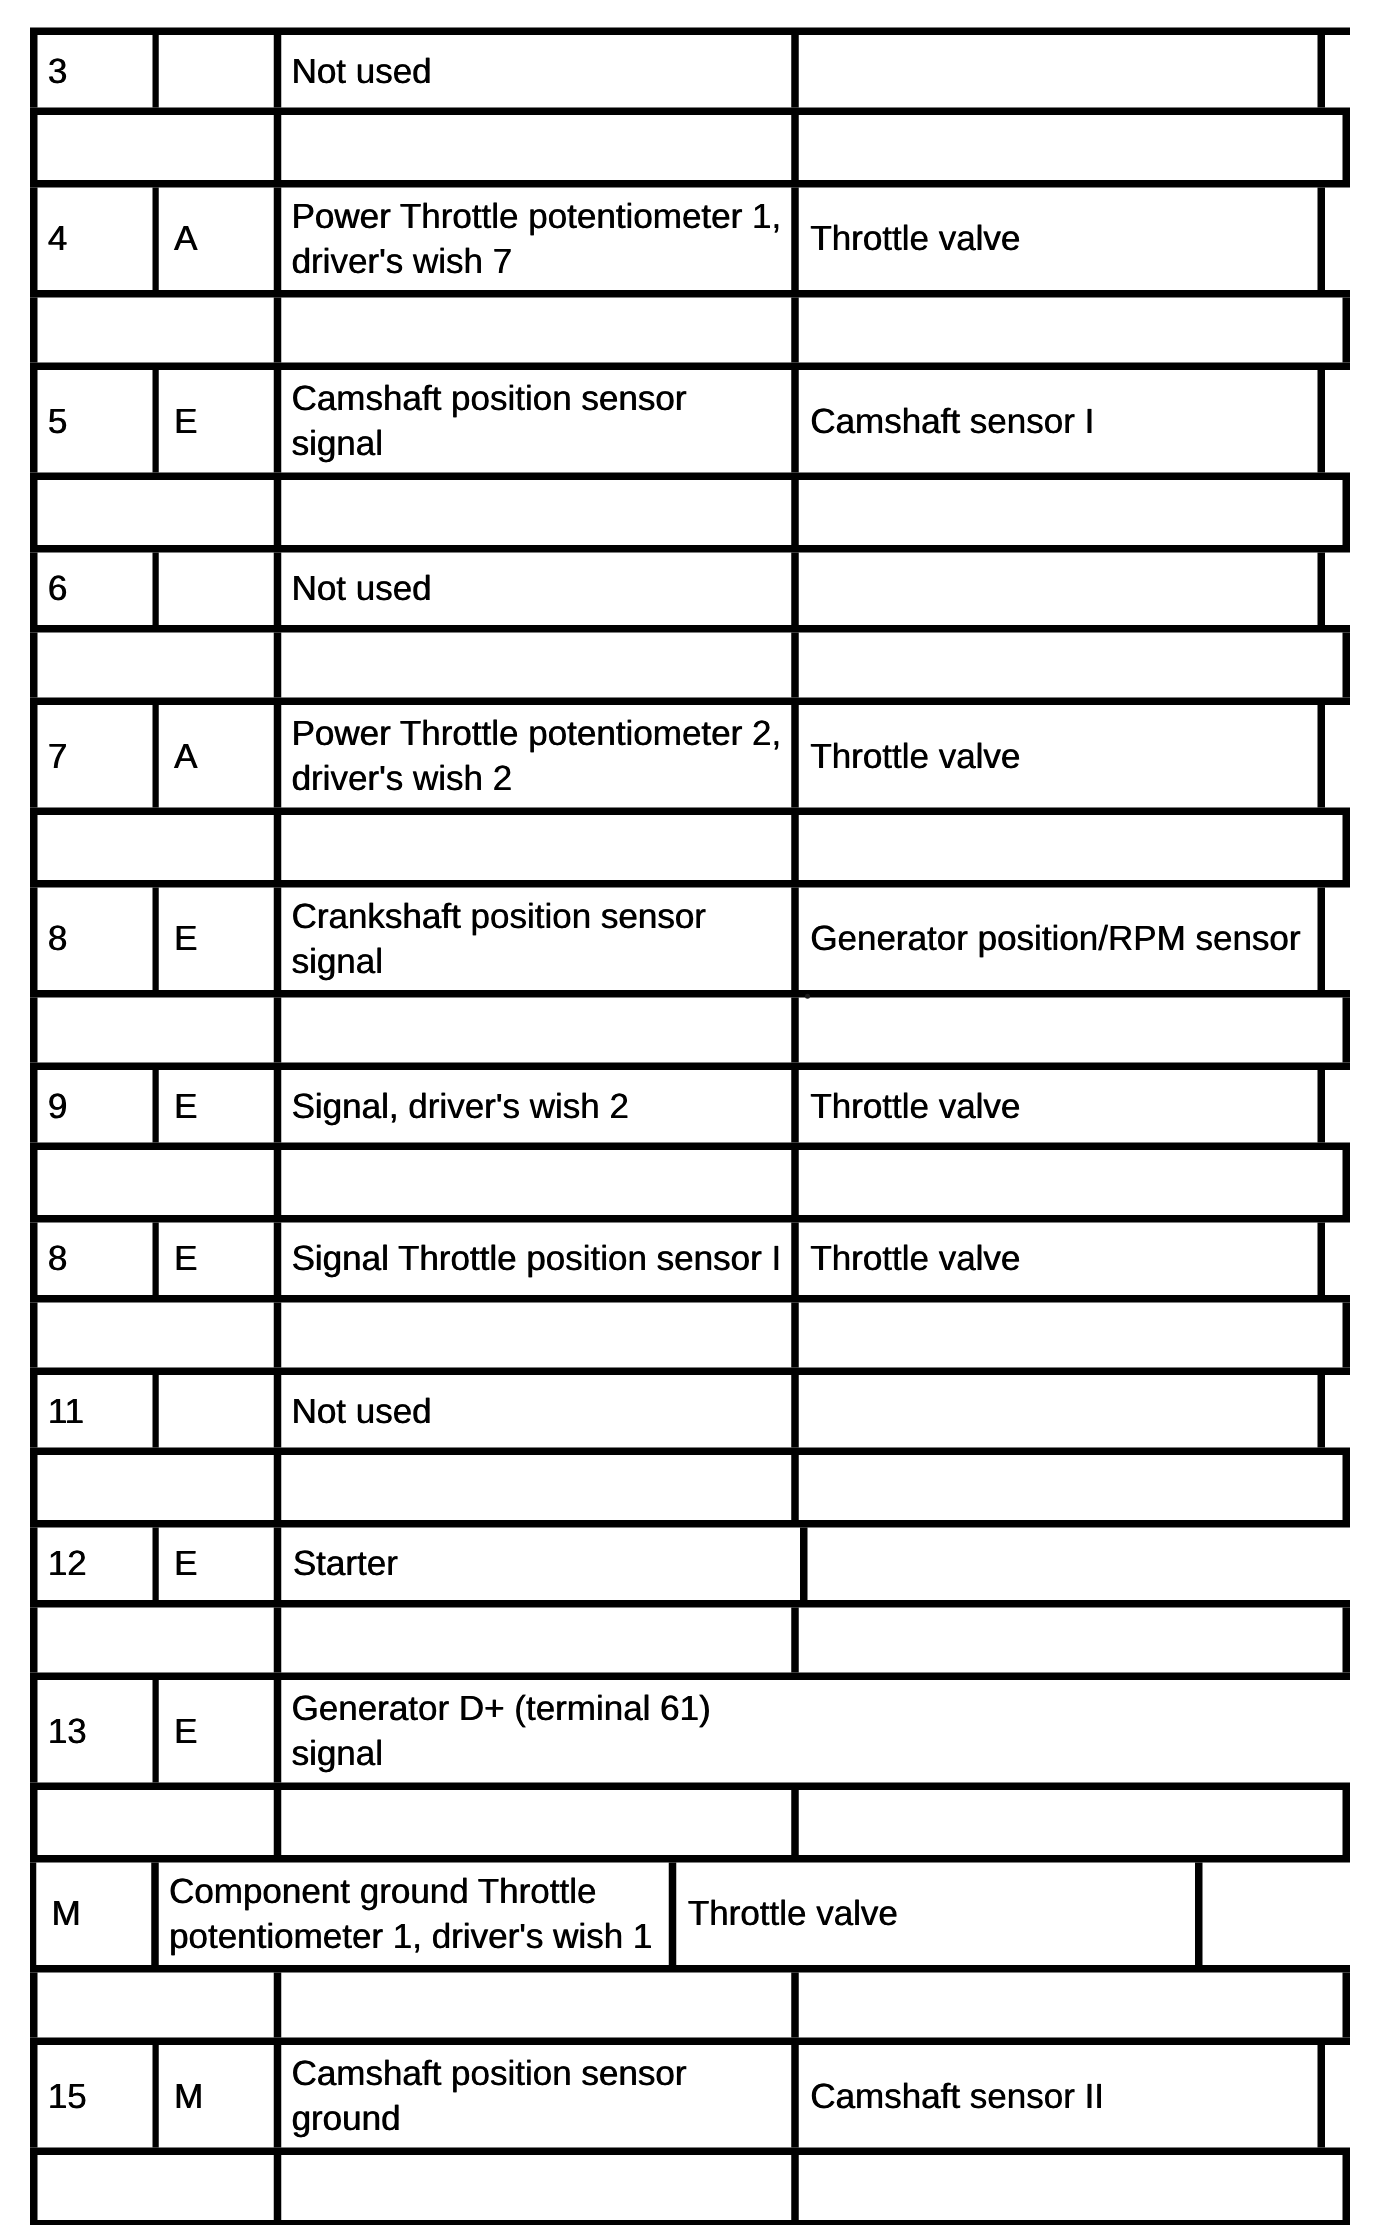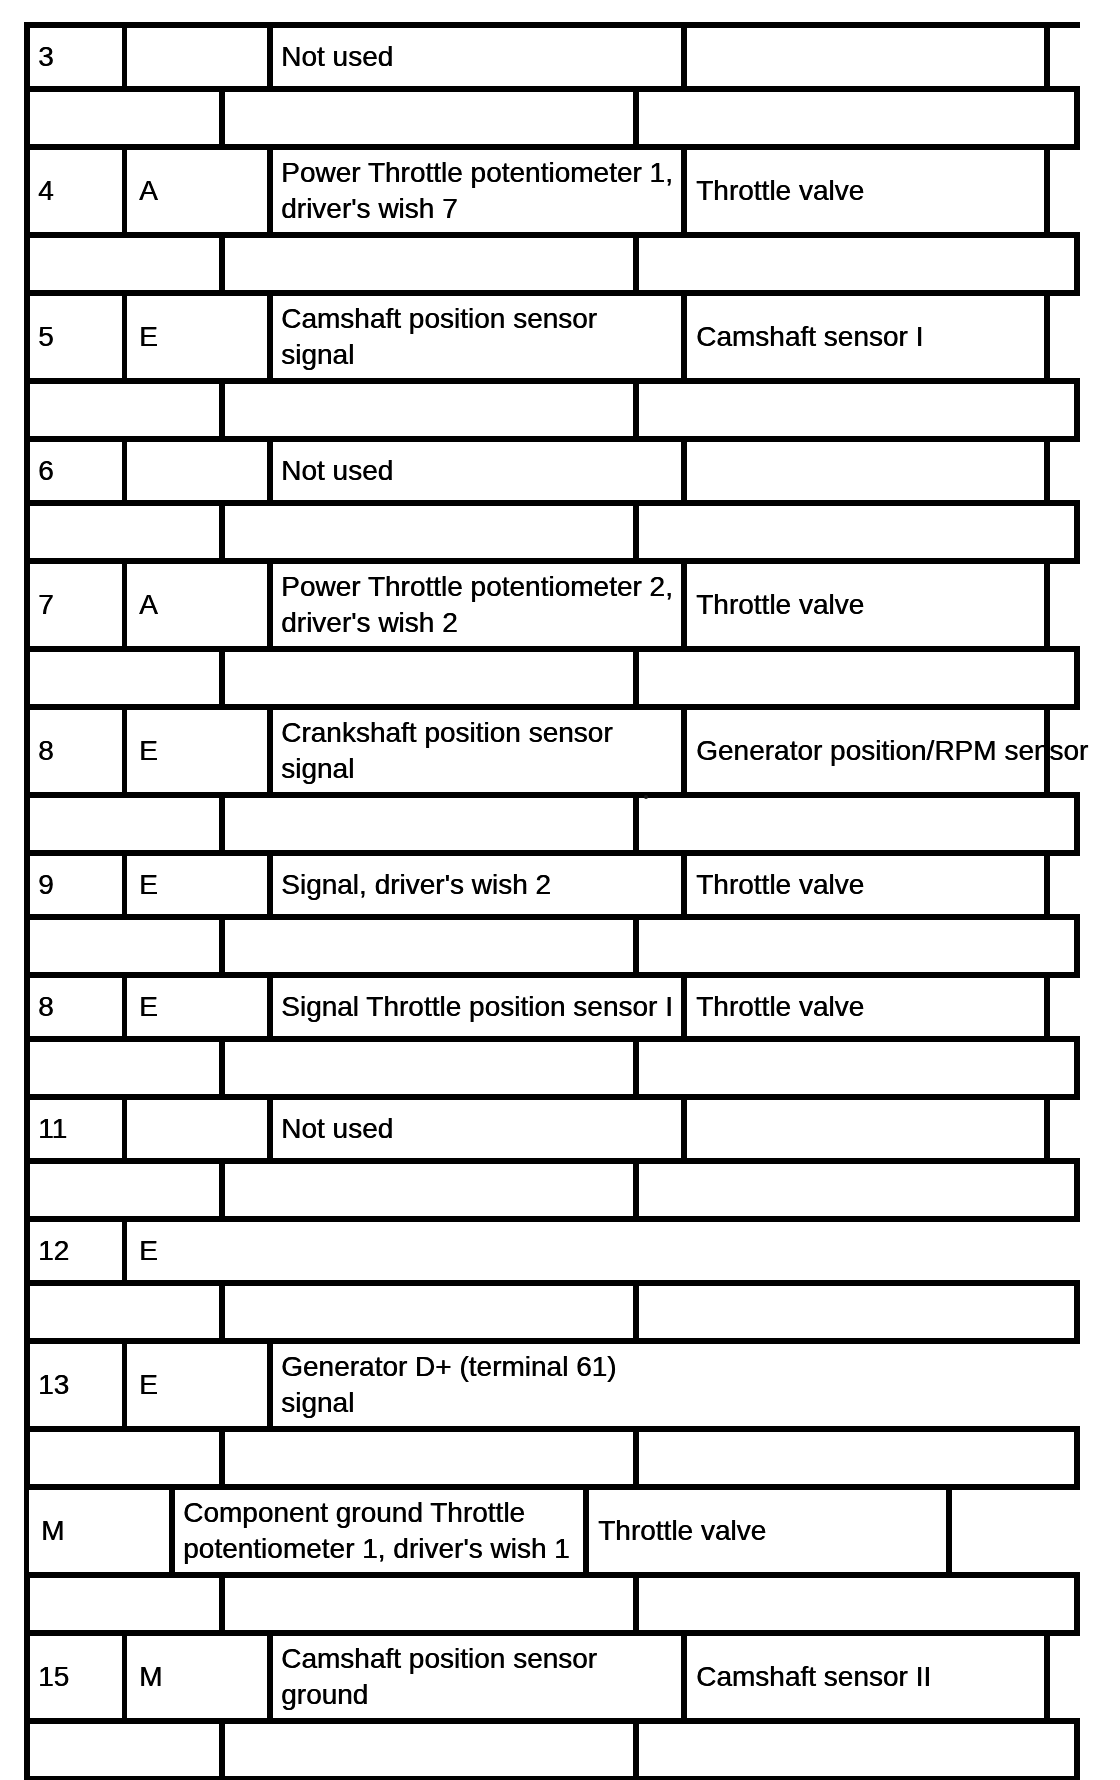--- a/index.html
+++ b/index.html
@@ -16,22 +16,22 @@
 
   .row  { display:flex; }
   .cell { box-sizing:border-box; flex:0 0 auto; display:flex; align-items:center; overflow:visible; }
 
   
   .drow { border-top:6px solid var(--ink); border-bottom:6px solid var(--ink); min-height:58px; }
   .drow .cell { padding-top:5px; padding-bottom:5px; }
 
   .c1 { width:98px;  border-left:6px solid var(--ink); padding-left:8px; }
   .c2 { width:97px;  border-left:5px solid var(--ink); padding-left:12px; }
-  .c3 { width:414px; border-left:6px solid var(--ink); padding-left:8px;margin-left:48px; }
-  .c4 { width:369px; border-left:6px solid var(--ink); border-right:6px solid var(--ink); padding-left:9px;text-align:center; }
+  .c3 { width:414px; border-left:6px solid var(--ink); padding-left:8px; }
+  .c4 { width:427px; border-left:6px solid var(--ink); border-right:6px solid var(--ink); padding-left:9px;text-align:center; }
 
   
   .srow { height:52px; }
   .s12 { width:195px; border-left:6px solid var(--ink); }
   .s3  { width:414px; border-left:6px solid var(--ink); }
   .s4  { width:447px; border-left:6px solid var(--ink); border-right:6px solid var(--ink); }
 
   .cell span {
     font-size:28px;
     line-height:36px;
@@ -242,20 +242,23 @@
     <div class="cell s4"></div>
   </div>
 
   <div class="row drow">
     <div class="cell c1">
       <span>12</span>
     </div>
     <div class="cell c2">
       <span>E</span>
     </div>
+    <div class="cell c4">
+      <span>Starter</span>
+    </div>
   </div>
 
   <div class="row srow">
     <div class="cell s12"></div>
     <div class="cell s3"></div>
     <div class="cell s4"></div>
   </div>
 
   <div class="row drow">
     <div class="cell c1">

